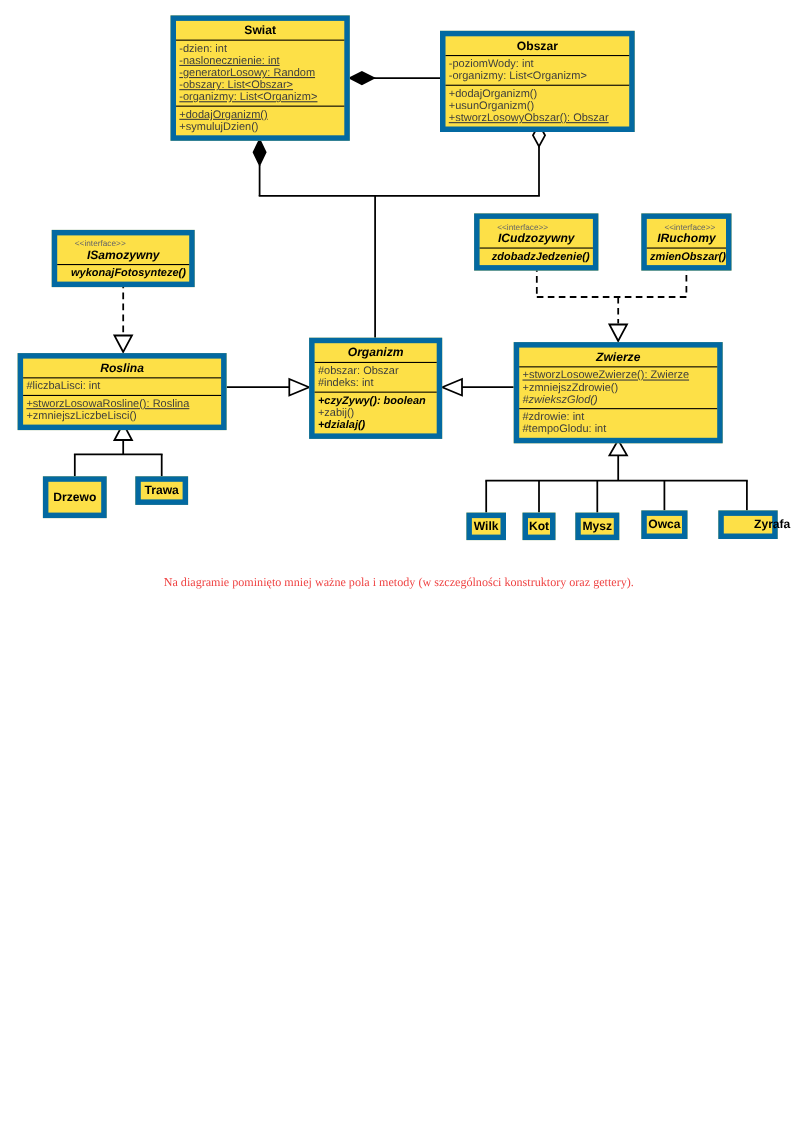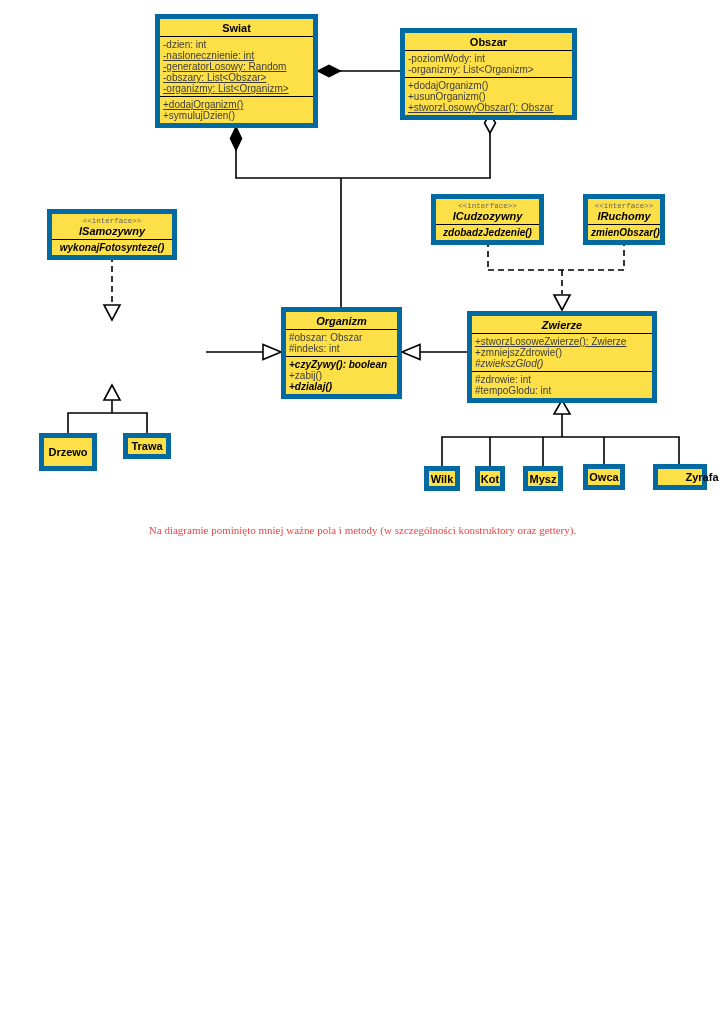--- a/index.html
+++ b/index.html
@@ -4,30 +4,30 @@
 <style>
   html,body{margin:0;padding:0;background:#fff;}
   #canvas{position:relative;width:725px;height:1024px;background:#fff;overflow:hidden;
           font-family:"Liberation Sans",sans-serif;}
   #wires{position:absolute;left:0;top:0;width:725px;height:1024px;}
 
   .uml-class{position:absolute;background:#fde047;border:5px solid #0369a1;box-sizing:border-box;}
   .uml-title{font-family:"Liberation Sans",sans-serif;font-weight:bold;font-size:11px;
              color:#000;text-align:center;padding:3px 2px 2px 2px;}
   .abstract .uml-title{font-style:italic;}
-  .stereo{font-family:Liberation Mono, monospace;font-size:7.5px;color:#666;
-          text-align:center;padding-top:3px;letter-spacing:0;}
+  .stereo{font-family:Liberation Sans, sans-serif;font-size:7.5px;color:#666;
+          text-align:left;padding-top:3px;letter-spacing:0;padding-left:16px;}
   .iface .uml-title{padding-top:0;}
   .sec{border-top:1.5px solid #000;padding:2px 3px;}
   .m{font-family:Liberation Sans, sans-serif;font-size:10px;line-height:11px;
      color:#3d3d3d;white-space:pre;}
   .m.u{text-decoration:underline;}
   .m.bi{font-weight:bold;font-style:italic;color:#000;}
   .m.it{font-style:italic;}
-  .m.ctr{text-align:center;}
+  .m.ctr{text-align:right;}
   .leaf{display:flex;align-items:center;justify-content:center;}
   .leaf .uml-title{padding:0;}
   .caption{position:absolute;left:0;top:524px;width:725px;text-align:center;
            font-family:"Liberation Serif",serif;font-size:11px;color:#ef4444;}
 </style>
 </head>
 <body>
 
 <div id="canvas">
 
@@ -148,20 +148,30 @@
       <div class="m">#obszar: Obszar</div>
       <div class="m">#indeks: int</div>
     </div>
     <div class="sec">
       <div class="m bi">+czyZywy(): boolean</div>
       <div class="m">+zabij()</div>
       <div class="m bi">+dzialaj()</div>
     </div>
   </div>
 
+  <div class="uml-class abstract" style="left:16px;top:321px;width:190px;">
+    <div class="uml-title">Roslina</div>
+    <div class="sec">
+      <div class="m">#liczbaLisci: int</div>
+    </div>
+    <div class="sec">
+      <div class="m u">+stworzLosowaRosline(): Roslina</div>
+      <div class="m">+zmniejszLiczbeLisci()</div>
+    </div>
+  </div>
 
   <div class="uml-class abstract" style="left:467px;top:311px;width:190px;">
     <div class="uml-title">Zwierze</div>
     <div class="sec">
       <div class="m u">+stworzLosoweZwierze(): Zwierze</div>
       <div class="m">+zmniejszZdrowie()</div>
       <div class="m it">#zwiekszGlod()</div>
     </div>
     <div class="sec">
       <div class="m">#zdrowie: int</div>

